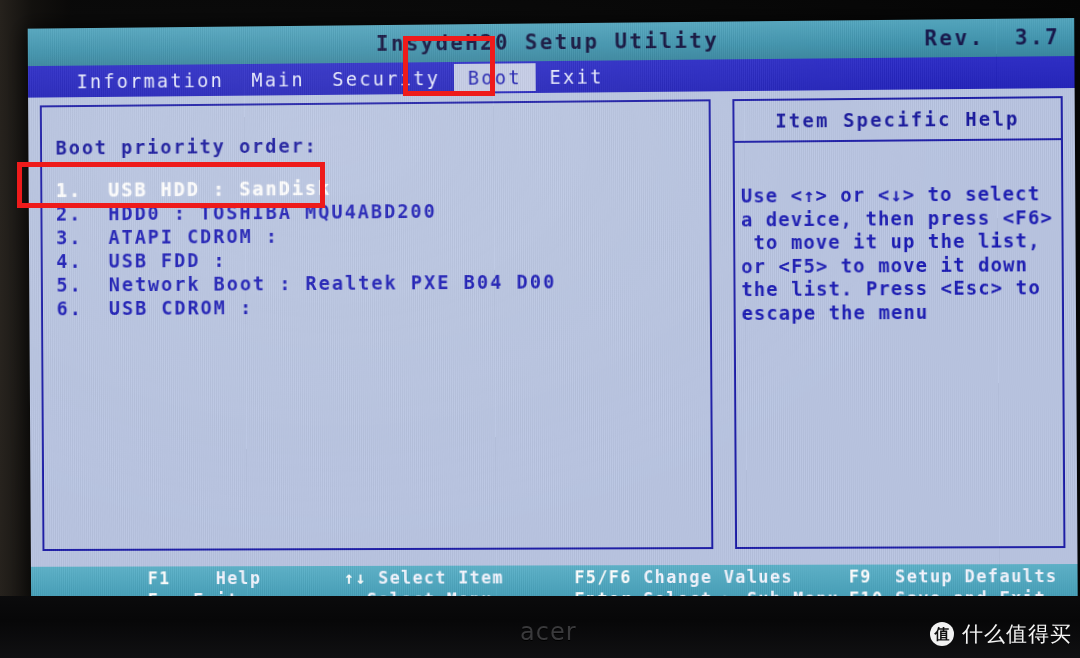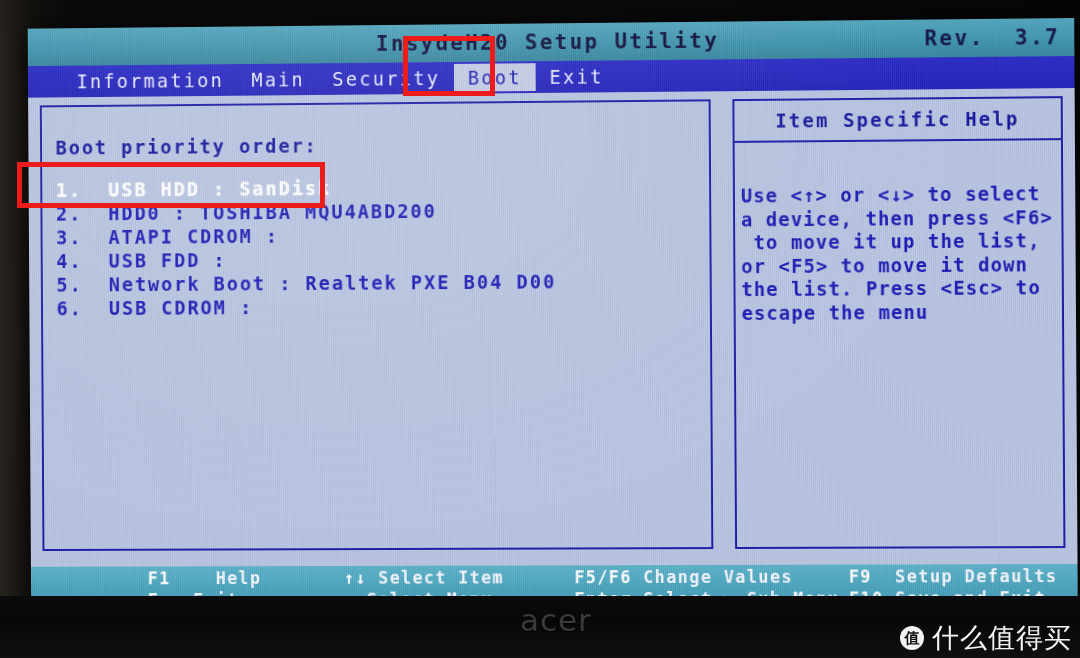--- a/index.html
+++ b/index.html
@@ -33,23 +33,23 @@
     opacity: .85;
   }
   .bezel-bottom {
     position: absolute;
     left: 0; bottom: 0;
     width: 1080px; height: 62px;
     background: linear-gradient(180deg, #0b0b0c 0%, #070708 40%, #101012 100%);
   }
   .acer-logo {
     position: absolute;
-    left: 520px; bottom: 20px;
+    left: 520px; bottom: 12px;
     font-family: "DejaVu Sans", sans-serif;
-    font-size: 31px;
+    font-size: 24px;
     letter-spacing: 1px;
     color: #3a3a3c;
     text-shadow: 0 1px 0 #000;
     user-select: none;
   }
   .watermark {
     position: absolute;
     right: 8px; top: 620px;
     display: flex;
     align-items: center;
@@ -61,21 +61,21 @@
     background: #f2f2f2;
     color: #111;
     font-family: "DejaVu Sans", sans-serif;
     font-size: 15px;
     line-height: 24px;
     text-align: center;
     font-weight: bold;
   }
   .watermark-text {
     font-family: "DejaVu Sans", sans-serif;
-    font-size: 27px;
+    font-size: 21px;
     color: #f4f4f4;
     letter-spacing: 1px;
   }
 
   
   #screen-wrap {
     position: absolute;
     left: 14px;
     top: 18px;
     width: 1062px;

